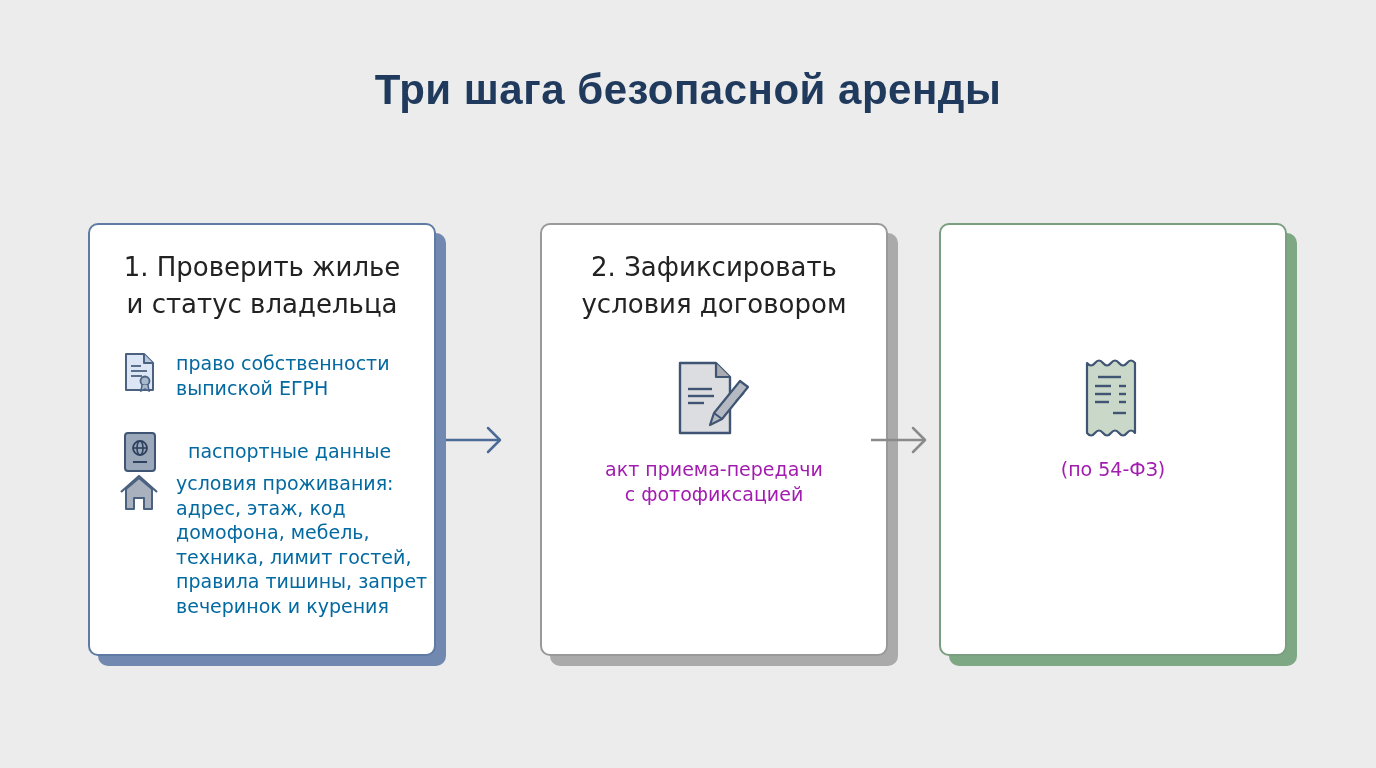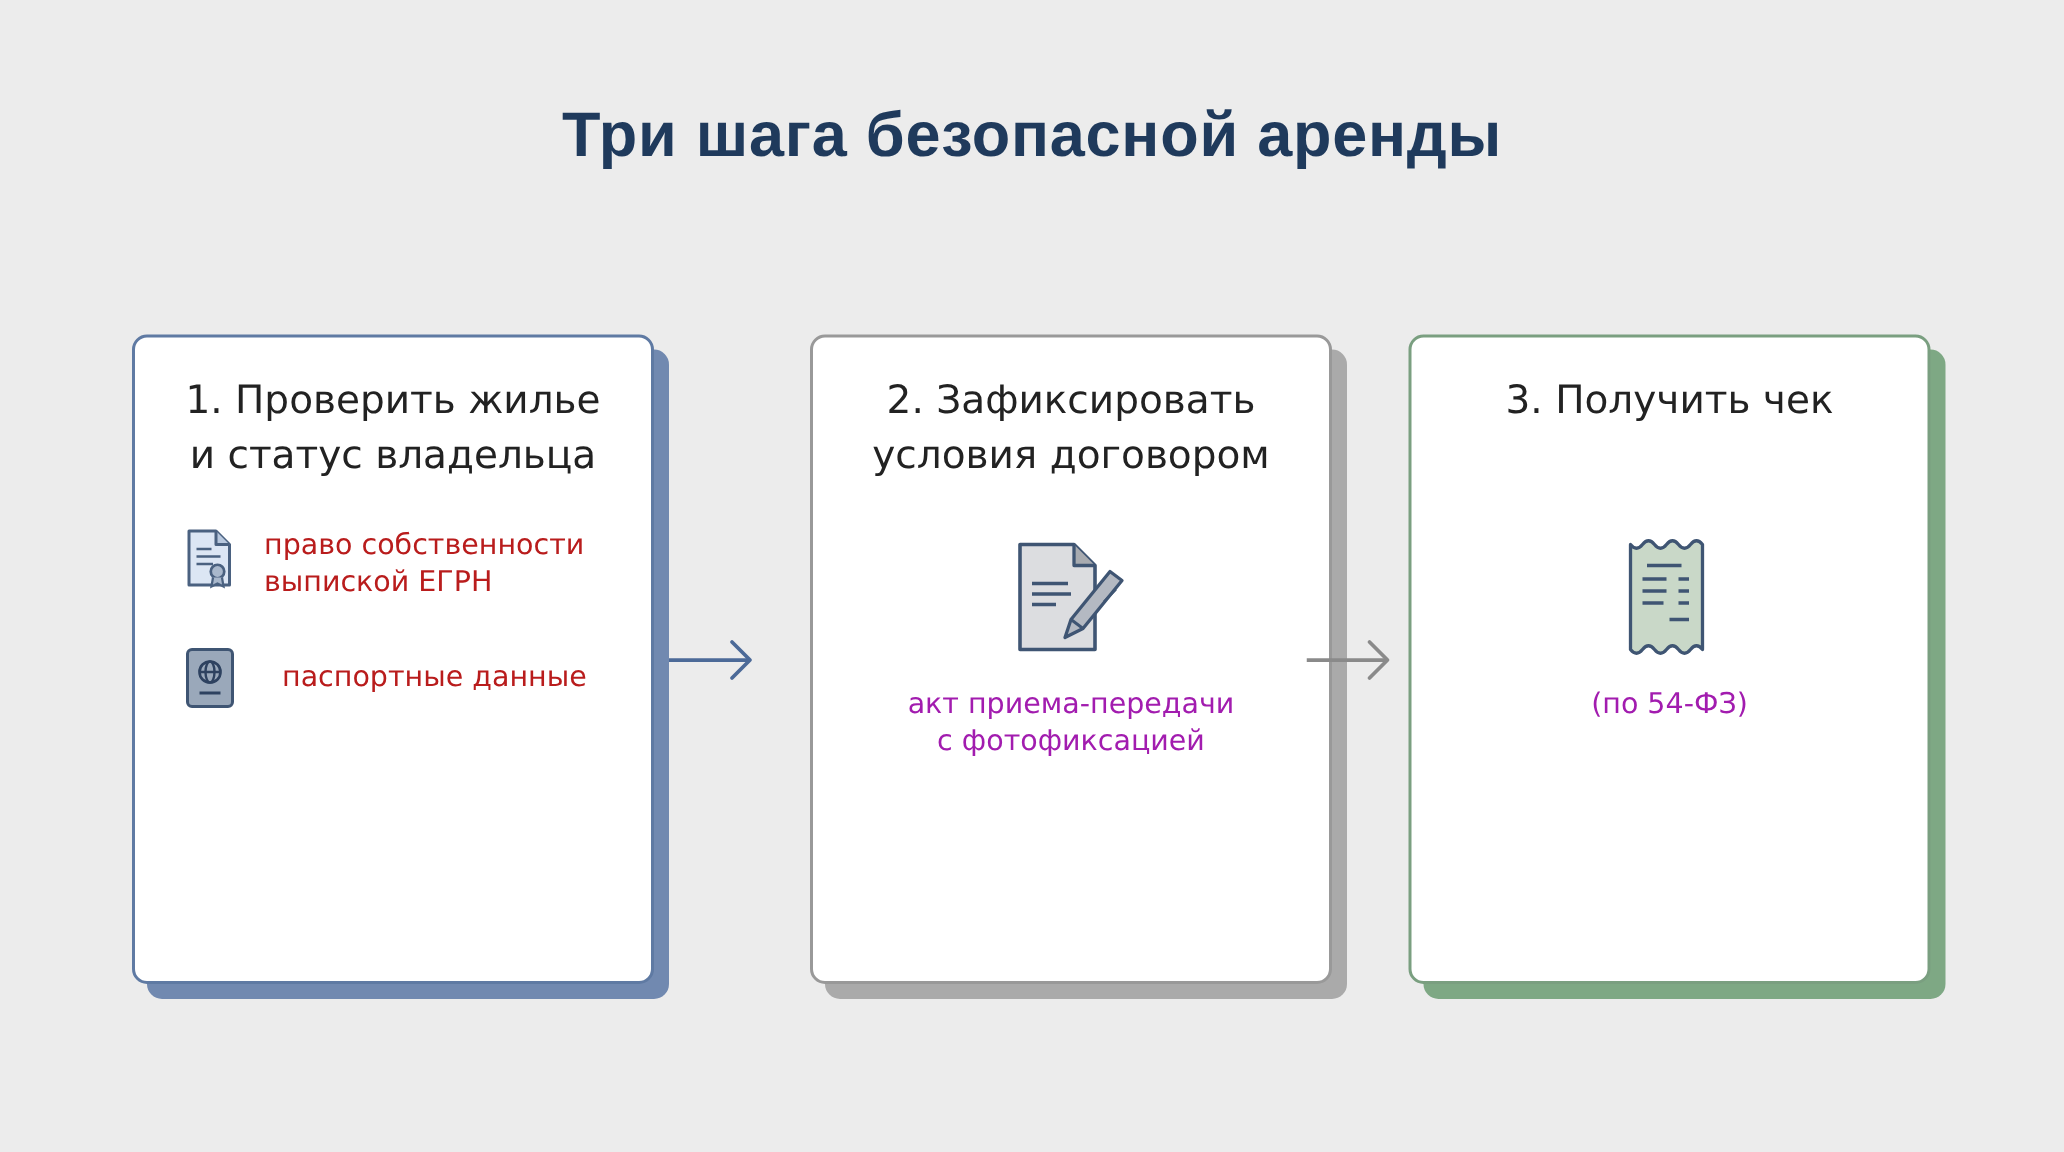--- a/index.html
+++ b/index.html
@@ -27,21 +27,21 @@
     position:absolute; left:0; top:24px; width:100%; text-align:center;
     font-family:"DejaVu Sans", sans-serif;
     font-size:26px; line-height:37px; color:#222;
   }
   .item {
     position:absolute; left:28px; display:flex; align-items:flex-start;
   }
   .item .ic { width:42px; height:42px; margin-right:16px; flex:none; }
   .item .tx {
     font-family:"DejaVu Sans", sans-serif;
-    font-size:19px; line-height:24.5px; color:#b91c1c; white-space:pre-line;
+    font-size:19px; line-height:24.5px; color:#0369a1; white-space:pre-line;
   }
   .center-icon { position:absolute; left:50%; transform:translateX(-50%); }
   .center-text {
     position:absolute; left:0; width:100%; text-align:center;
     font-family:"DejaVu Sans", sans-serif;
     font-size:19px; line-height:25px; color:#a21caf; white-space:pre-line;
   }
   .arrow { position:absolute; top:424px; }
 </style>
 </head>
@@ -73,20 +73,32 @@
       <svg class="ic" viewBox="0 0 42 42">
         <rect x="7" y="2" width="30" height="38" rx="3" fill="#9aa8ba" stroke="#3f5573" stroke-width="2"></rect>
         <circle cx="22" cy="17" r="7" fill="none" stroke="#2e4260" stroke-width="1.8"></circle>
         <line x1="15" y1="17" x2="29" y2="17" stroke="#2e4260" stroke-width="1.6"></line>
         <ellipse cx="22" cy="17" rx="3" ry="7" fill="none" stroke="#2e4260" stroke-width="1.6"></ellipse>
         <line x1="15" y1="31" x2="29" y2="31" stroke="#2e4260" stroke-width="2"></line>
       </svg>
       <div class="tx" style="padding-top:8px;">паспортные данные</div>
     </div>
 
+    <div class="item" style="top:246px;">
+      <svg class="ic" viewBox="0 0 42 42">
+        <path d="M3 21 L21 5 L39 21" fill="none" stroke="#4a6180" stroke-width="2.2" stroke-linejoin="round"></path>
+        <path d="M8 18 L21 7 L34 18 V38 H26 V27 H16 V38 H8 Z" fill="#a8b1bd" stroke="#4a6180" stroke-width="2" stroke-linejoin="round"></path>
+      </svg>
+      <div class="tx">условия проживания:
+адрес, этаж, код
+домофона, мебель,
+техника, лимит гостей,
+правила тишины, запрет
+вечеринок и курения</div>
+    </div>
   </div>
 </div>
 
 <svg class="arrow" style="left:446px;" width="58" height="32" viewBox="0 0 58 32">
   <line x1="0" y1="16" x2="54" y2="16" stroke="#4c6a98" stroke-width="2.5"></line>
   <path d="M42 4 L54 16 L42 28" fill="none" stroke="#4c6a98" stroke-width="2.5" stroke-linecap="round" stroke-linejoin="round"></path>
 </svg>
 
 <div class="card-wrap" style="left:540px;">
   <div class="shadow" style="background:#aaaaaa;"></div>
@@ -109,21 +121,20 @@
 </div>
 
 <svg class="arrow" style="left:871px;" width="58" height="32" viewBox="0 0 58 32">
   <line x1="0" y1="16" x2="54" y2="16" stroke="#8a8a8a" stroke-width="2.5"></line>
   <path d="M42 4 L54 16 L42 28" fill="none" stroke="#8a8a8a" stroke-width="2.5" stroke-linecap="round" stroke-linejoin="round"></path>
 </svg>
 
 <div class="card-wrap" style="left:939px;">
   <div class="shadow" style="background:#7ea884;"></div>
   <div class="card" style="border-color:#7a9f80;">
-    <div class="card-title">3. Получить чек</div>
     <svg class="center-icon" style="top:134px;" width="60" height="78" viewBox="0 0 60 78">
       <path d="M4 4 Q8 9 12 4 Q16 -1 20 4 Q24 9 28 4 Q32 -1 36 4 Q40 9 44 4 Q48 -1 52 4 V74 Q48 69 44 74 Q40 79 36 74 Q32 69 28 74 Q24 79 20 74 Q16 69 12 74 Q8 79 4 74 Z" fill="#c9d8c8" stroke="#3f5573" stroke-width="2.2" stroke-linejoin="round"></path>
       <line x1="15" y1="18" x2="38" y2="18" stroke="#3f5573" stroke-width="2.4"></line>
       <line x1="12" y1="27" x2="28" y2="27" stroke="#3f5573" stroke-width="2.4"></line>
       <line x1="36" y1="27" x2="43" y2="27" stroke="#3f5573" stroke-width="2.4"></line>
       <line x1="12" y1="35" x2="28" y2="35" stroke="#3f5573" stroke-width="2.4"></line>
       <line x1="36" y1="35" x2="43" y2="35" stroke="#3f5573" stroke-width="2.4"></line>
       <line x1="12" y1="43" x2="26" y2="43" stroke="#3f5573" stroke-width="2.4"></line>
       <line x1="36" y1="43" x2="43" y2="43" stroke="#3f5573" stroke-width="2.4"></line>
       <line x1="30" y1="54" x2="43" y2="54" stroke="#3f5573" stroke-width="2.4"></line>

